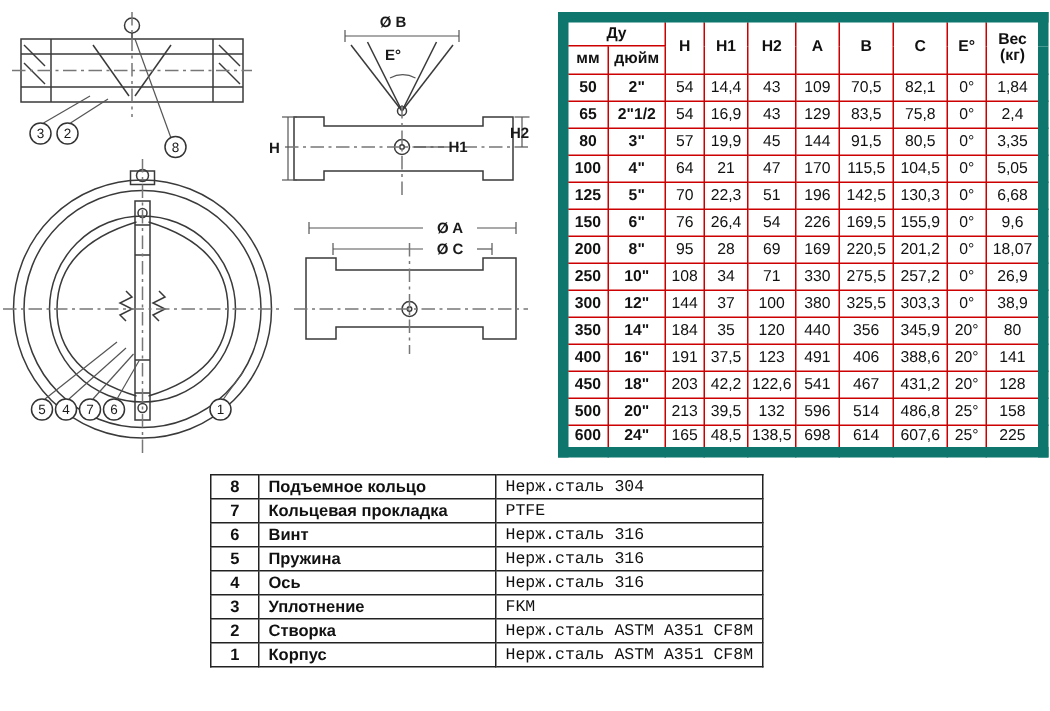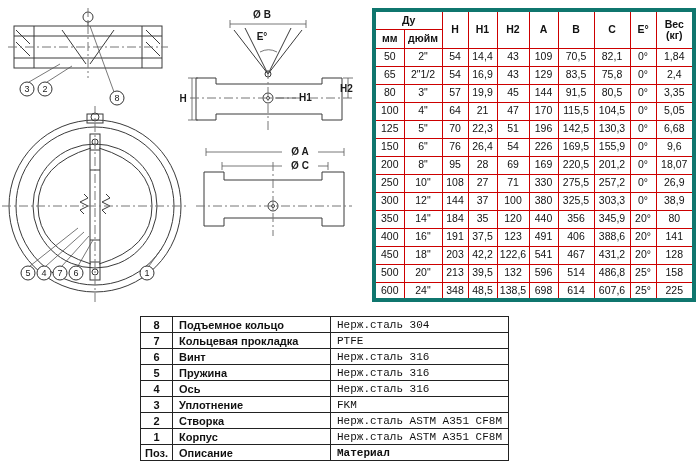--- a/index.html
+++ b/index.html
@@ -14,31 +14,31 @@
   
   .drawing-wrap { position:absolute; left:0; top:0; width:370px; height:310px; }
   svg text { font-family:"Liberation Sans", sans-serif; fill:#1a1a1a; }
   .dimlabel { font-size:10px; font-weight:bold; }
   .callout-num { font-size:9px; }
 
   
   .dim-table {
     position:absolute; left:372px; top:8px;
     border-collapse:collapse; table-layout:fixed;
-    border:4px solid #0f766e;
+    border:7px solid #0f766e;
   }
   .dim-table th, .dim-table td {
     border:1px solid #cc0000;
     font-size:10.5px; line-height:1.05;
     text-align:center; vertical-align:middle;
     padding:1px 1px; height:18px; color:#111;
     overflow:hidden; white-space:nowrap;
   }
   .dim-table th { font-weight:bold; height:19px; }
-  .dim-table td.b { font-weight:normal; }
+  .dim-table td.b { font-weight:bold; }
   col.c-mm{width:30px;} col.c-in{width:38px;} col.c-h{width:26px;}
   col.c-h1{width:29px;} col.c-h2{width:32px;} col.c-a{width:29px;}
   col.c-bb{width:36px;} col.c-c{width:36px;} col.c-e{width:26px;} col.c-w{width:38px;}
 
   
   .parts-table {
     position:absolute; left:140px; top:316px;
     border-collapse:collapse; table-layout:fixed;
   }
   .parts-table td {
@@ -306,21 +306,21 @@
           <td>169</td>
           <td>220,5</td>
           <td>201,2</td>
           <td>0°</td>
           <td>18,07</td>
         </tr>
         <tr>
           <td class="b">250</td>
           <td class="b">10"</td>
           <td>108</td>
-          <td>27</td>
+          <td>34</td>
           <td>71</td>
           <td>330</td>
           <td>275,5</td>
           <td>257,2</td>
           <td>0°</td>
           <td>26,9</td>
         </tr>
         <tr>
           <td class="b">300</td>
           <td class="b">12"</td>
@@ -377,21 +377,21 @@
           <td>132</td>
           <td>596</td>
           <td>514</td>
           <td>486,8</td>
           <td>25°</td>
           <td>158</td>
         </tr>
         <tr>
           <td class="b">600</td>
           <td class="b">24"</td>
-          <td>348</td>
+          <td>165</td>
           <td>48,5</td>
           <td>138,5</td>
           <td>698</td>
           <td>614</td>
           <td>607,6</td>
           <td>25°</td>
           <td>225</td>
         </tr>
       </tbody>
   </table>
@@ -431,21 +431,16 @@
         <tr>
           <td class="pos">2</td>
           <td class="desc">Створка</td>
           <td class="mat">Нерж.сталь ASTM A351 CF8M</td>
         </tr>
         <tr>
           <td class="pos">1</td>
           <td class="desc">Корпус</td>
           <td class="mat">Нерж.сталь ASTM A351 CF8M</td>
         </tr>
-        <tr class="footer">
-          <td class="pos">Поз.</td>
-          <td class="desc">Описание</td>
-          <td class="mat">Материал</td>
-        </tr>
       </tbody>
   </table>
 
 </div>
 
 </body></html>

